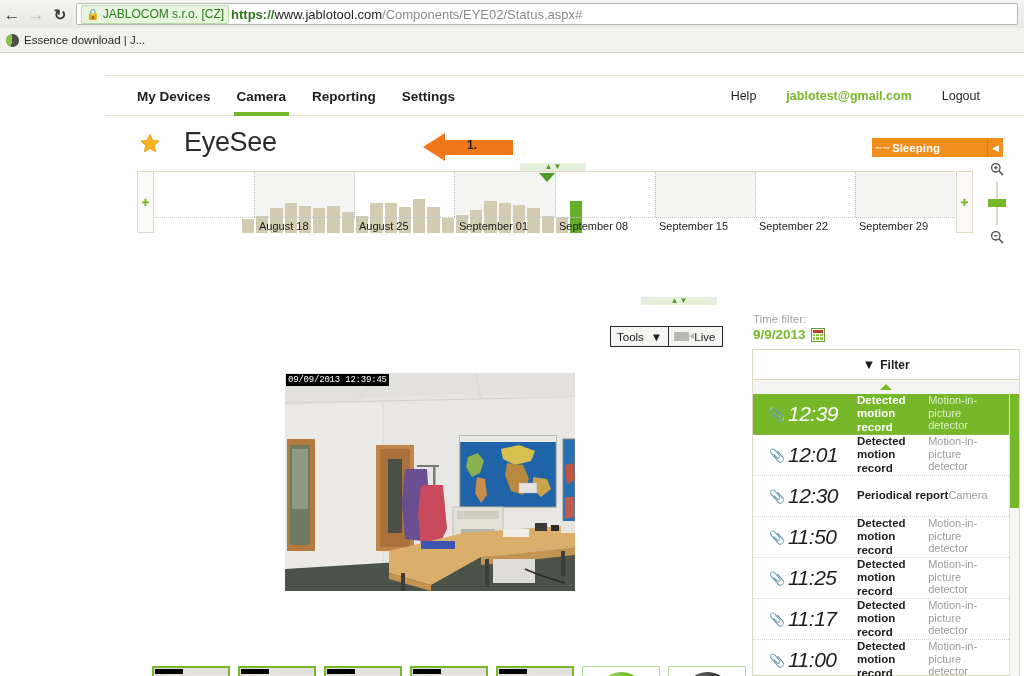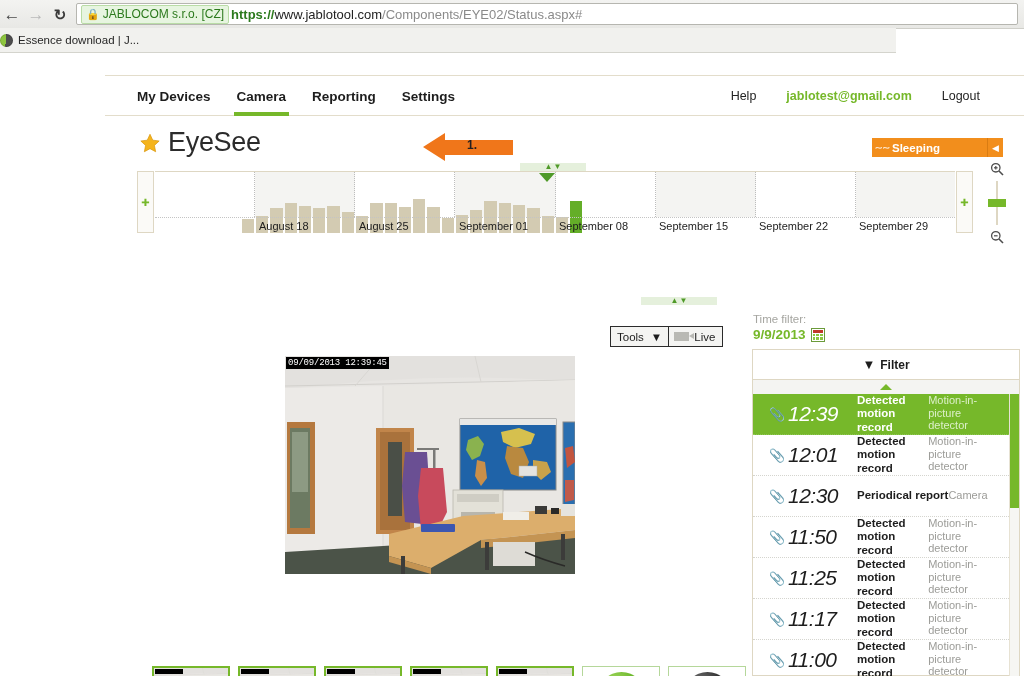--- a/index.html
+++ b/index.html
@@ -35,23 +35,23 @@
     background:#e7f5e0; border:1px solid #b9dca6;
     color:#2c7a1d; font-size:12px; padding:0 4px; height:17px;
     border-radius:2px; margin-right:2px;
   }
   .lock { color:#3c8f28; font-size:11px; }
   .url-scheme { color:#2c7a1d;font-weight:bold; }
   .url-host { color:#222; }
   .url-path { color:#8a8a8a; }
 
   .bookmarks {
-    position:absolute; left:0; top:28px; width:896px; height:25px;
+    position:absolute; left:0; top:28px; width:1024px; height:25px;
     background:#f1f1ee; border-bottom:1px solid #d4d4cd;
-    display:flex; align-items:center; box-sizing:border-box;
+    display:flex; align-items:center; padding-left:6px; box-sizing:border-box;
   }
   .bm-item { display:flex; align-items:center; gap:5px; font-size:11.5px; color:#262626; }
   .bm-ico {
     width:13px; height:13px; border-radius:50%;
     background: conic-gradient(#4e4e4e 0 55%, #8ec63f 55% 100%);
     box-shadow: inset 0 0 0 1px rgba(0,0,0,.15);
   }
 
   
   .viewport {
@@ -81,21 +81,21 @@
   
   .callout {
     position:absolute; left:423px; top:77px; width:90px; height:34px;
   }
   .callout svg { display:block; }
   .callout .num {
     position:absolute; left:44px; top:8px; font-size:12px; font-weight:bold; color:#231f20;
   }
 
   
-  .title-row { position:absolute; left:140px; top:74px; display:flex; align-items:center; gap:8px; }
+  .title-row { position:absolute; left:140px; top:74px; display:flex; align-items:center; gap:24px; }
   .star { width:20px; height:20px; display:block; }
   .title-text { font-size:27px; color:#2b2b2b; letter-spacing:-.3px; }
 
   
   .status-badge {
     position:absolute; right:21px; top:85px; height:19px; width:131px;
     background:#f28e1c; display:flex; align-items:center; box-sizing:border-box;
   }
   .status-badge .sb-ico { width:20px; text-align:center; color:#fff; font-size:10px; letter-spacing:-1px; }
   .status-badge .sb-label { color:#fff; font-size:11.5px; font-weight:bold; flex:1; }
@@ -213,21 +213,21 @@
   .ev.sel .clip { color:#2d4f12; }
   .ev .time { font-size:21px; color:#1d1d1d; font-weight:300; min-width:60px; letter-spacing:-.5px;font-style:italic; }
   .ev.sel .time { color:#fff; }
   .ev .txt { display:flex; line-height:1.15; }
   .ev .t1 { font-size:11.5px; font-weight:bold; color:#1d1d1d; }
   .ev .t2 { font-size:11px; color:#9c9c98; }
   .ev.sel .t1 { color:#fff; }
   .ev.sel .t2 { color:#dcefc9; }
 
   
-  .cam-frame { position:absolute; left:285px; top:303px; width:290px; height:218px; background:#000; overflow:hidden; }
+  .cam-frame { position:absolute; left:285px; top:320px; width:290px; height:218px; background:#000; overflow:hidden; }
   .cam-ts {
     position:absolute; left:1px; top:1px; z-index:6;
     background:#000; color:#fff; font-family:"Liberation Mono", monospace;
     font-size:9px; padding:1px 2px; letter-spacing:-.2px;
   }
   .scene { position:absolute; inset:0; }
 
   
   .thumbs { position:absolute; left:152px; top:613px; display:flex; gap:8px; align-items:center; }
   .thumb-cell { width:78px; height:58px; border:2px solid #76b82a; box-sizing:border-box; overflow:hidden; position:relative; background:#000; cursor:pointer; }

